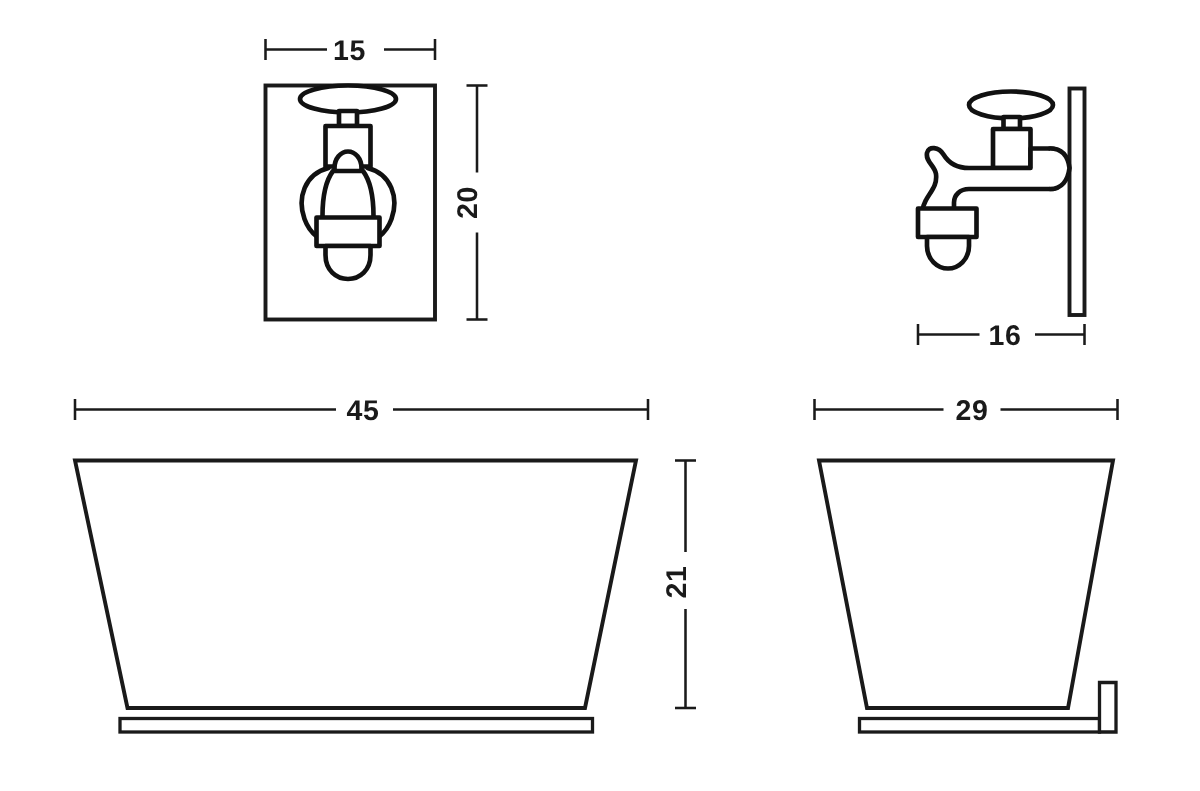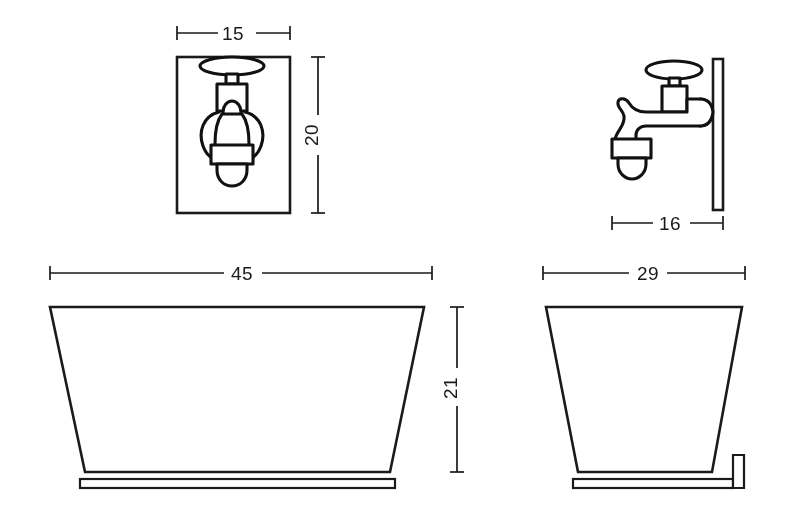--- a/index.html
+++ b/index.html
@@ -11,20 +11,21 @@
     width: 800px;
     height: 527px;
     font-family: "Liberation Sans", sans-serif;
     overflow: hidden;
   }
   #drawing-root {
     position: relative;
     width: 800px;
     height: 527px;
     background: #ffffff;
+    font-weight: bold;
   }
   svg#technical-drawing {
     display: block;
     width: 800px;
     height: 527px;
     background: #ffffff;
   }
   .outline {
     fill: #ffffff;
     stroke: #1a1a1a;

